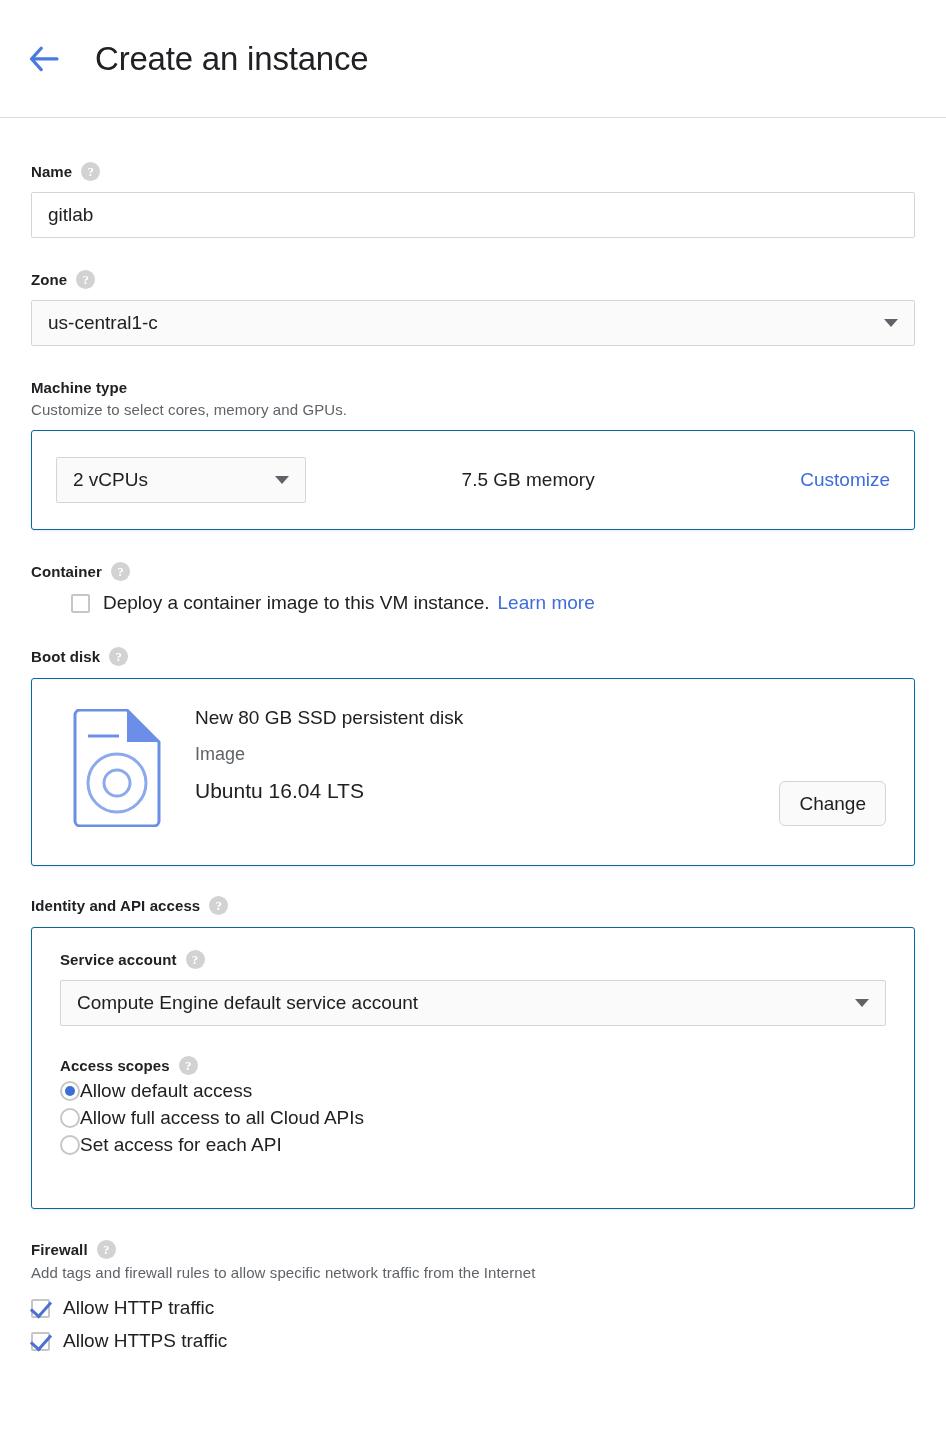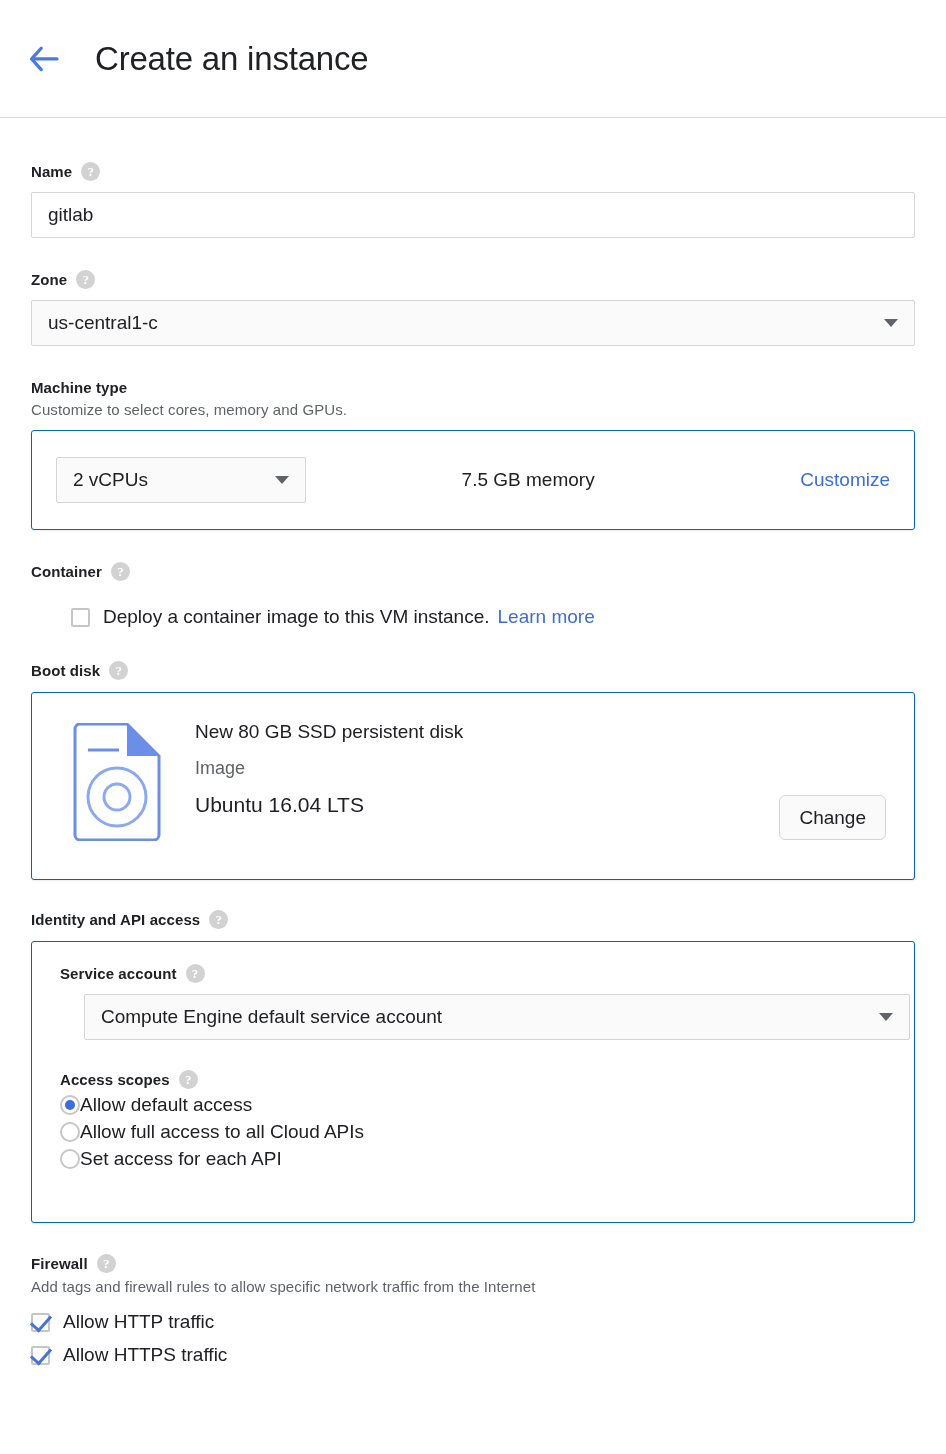--- a/index.html
+++ b/index.html
@@ -249,21 +249,20 @@
 
   
   .identity-card {
     margin-top: 12px;
     padding: 22px 28px 0 28px;
     height: 282px;
   }
   .identity-select {
     width: 924px;
     max-width: 100%;
-    margin-left: 24px;
   }
   .access-scopes-label {
     margin-top: 30px;
   }
   .radio-row {
     display: flex;
     align-items: center;
     margin-top: 5px;
   }
   .radio {
@@ -349,21 +348,21 @@
       <div class="memory-text">7.5 GB memory</div>
       <a class="link">Customize</a>
     </div>
   </div>
 
   <div class="section mt-container">
     <div class="field-label-row">
       <span class="field-label">Container</span>
       <span class="help-icon">?</span>
     </div>
-    <div class="check-row" style="margin-top:25px;padding-left:40px;">
+    <div class="check-row" style="margin-top:11px;padding-left:40px;">
       <span class="checkbox"></span>
       <span class="check-label">Deploy a container image to this VM instance.</span>
       <a class="link" style="margin-left:-5px;text-align:right;">Learn more</a>
     </div>
   </div>
 
   <div class="section mt-bootdisk">
     <div class="field-label-row">
       <span class="field-label">Boot disk</span>
       <span class="help-icon">?</span>

